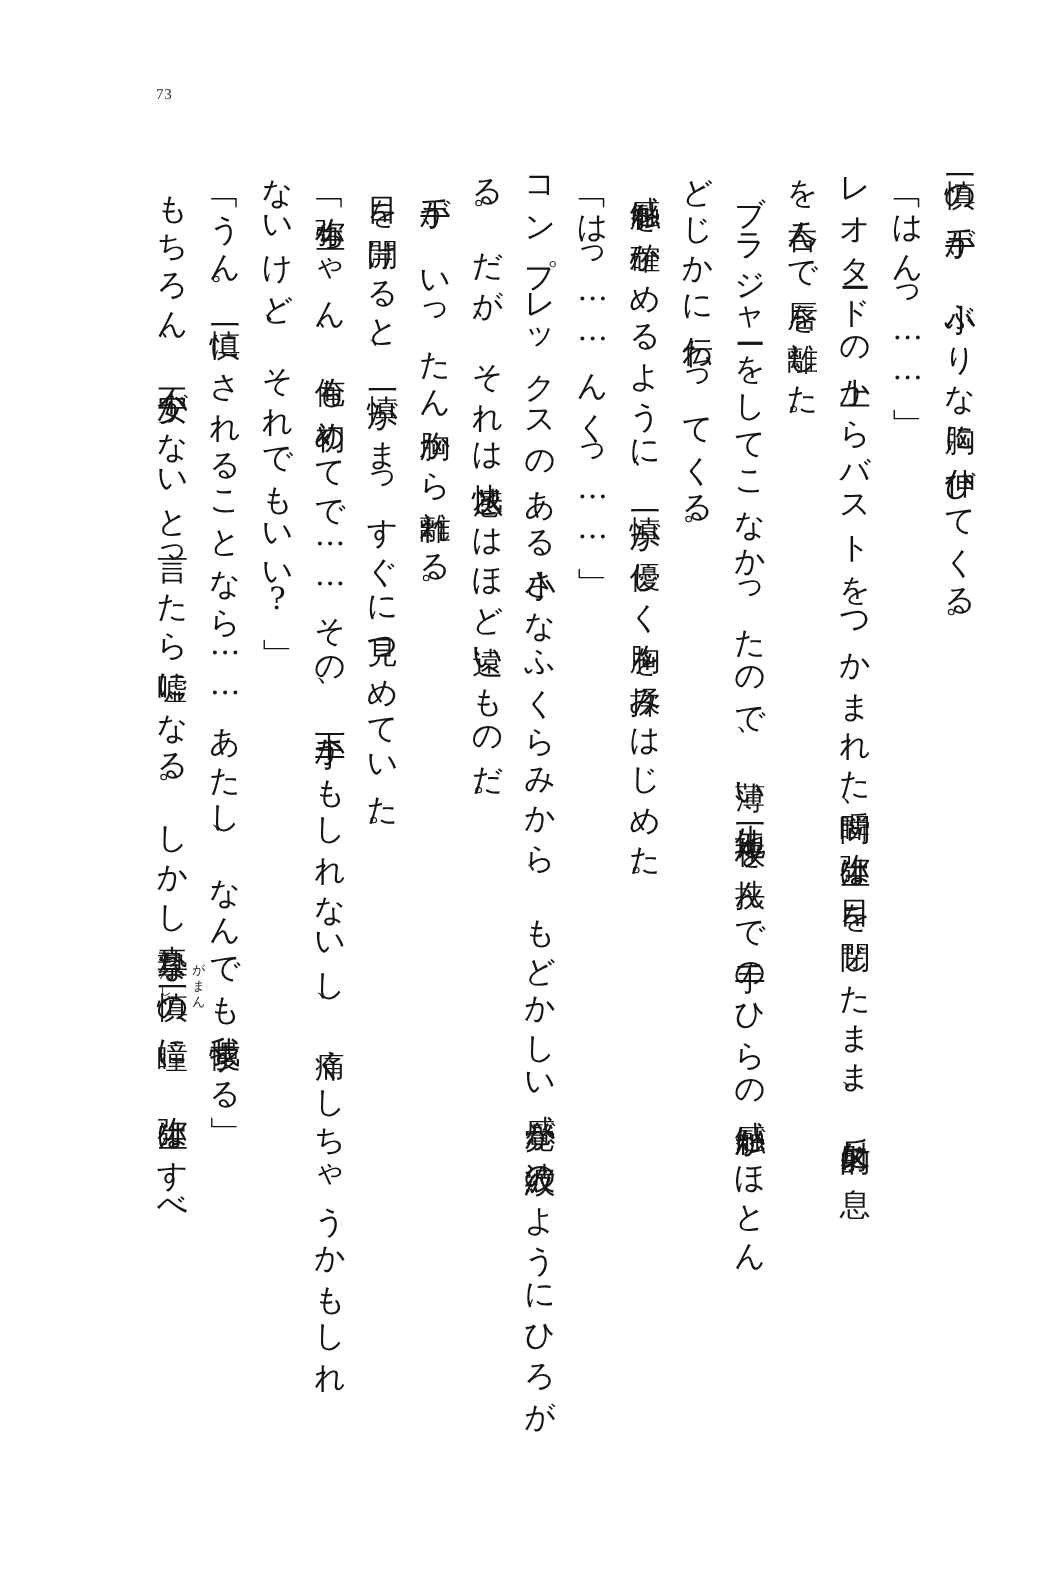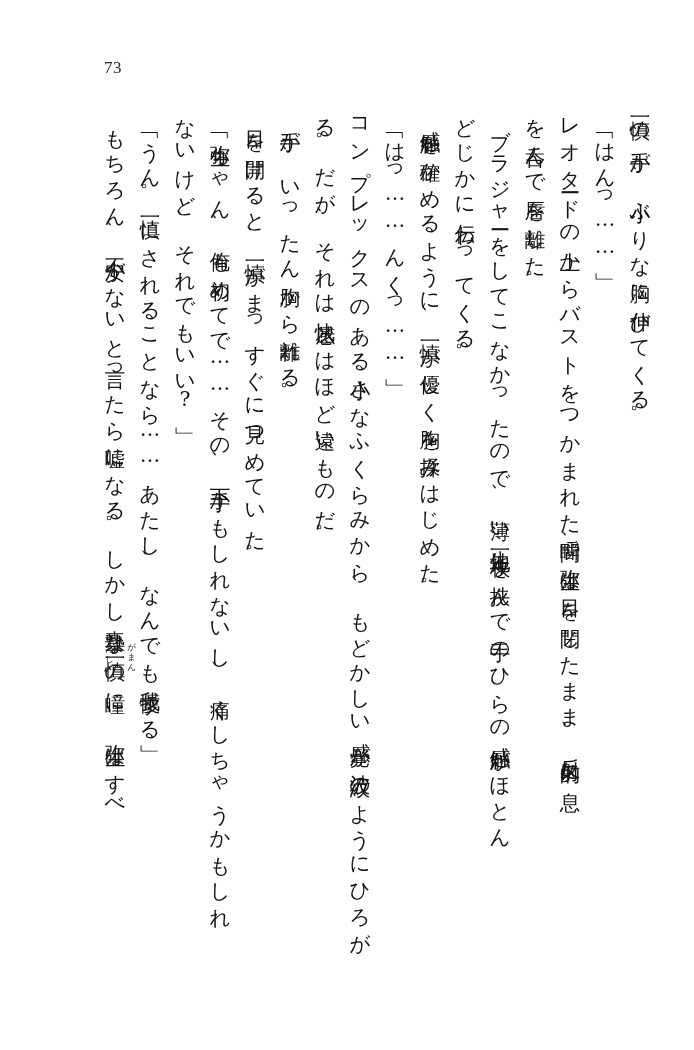--- a/index.html
+++ b/index.html
@@ -16,21 +16,21 @@
     width: 694px;
     height: 1050px;
     background: #ffffff;
     overflow: hidden;
   }
   
   #page-number {
     position: absolute;
     top: 58px;
     left: 104px;
-    font-size: 17px;
+    font-size: 10px;
     font-family: "Liberation Serif", "DejaVu Serif", serif;
     letter-spacing: 0.5px;
     color: #2b2b2b;
   }
   
   #text-block {
     position: absolute;
     top: 104px;
     right: 44px;
     height: 880px;

